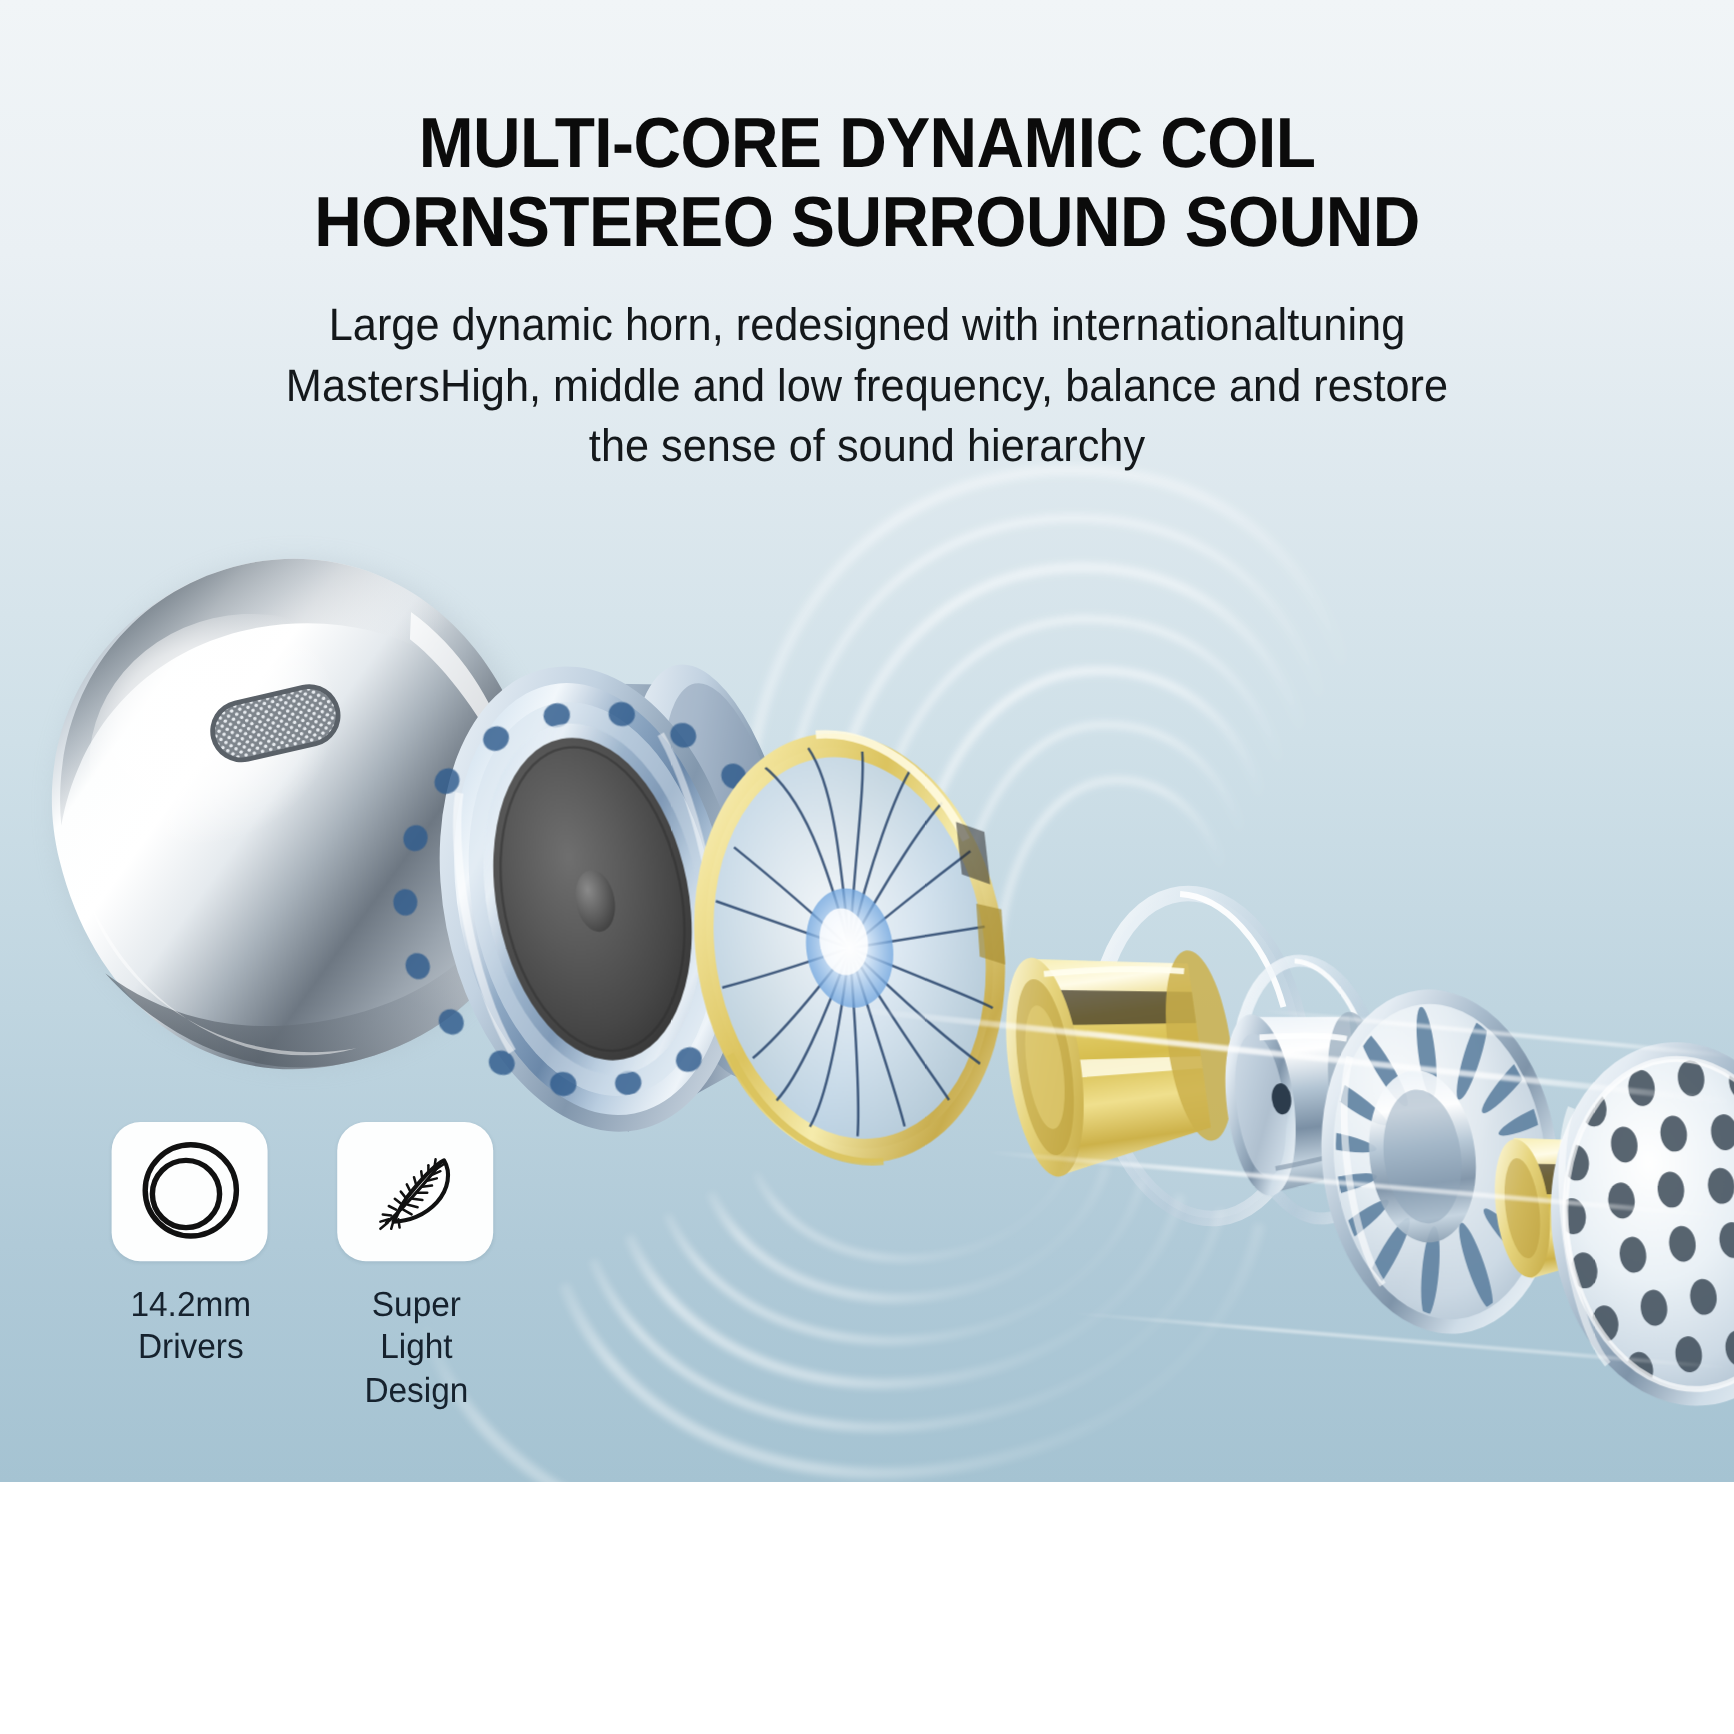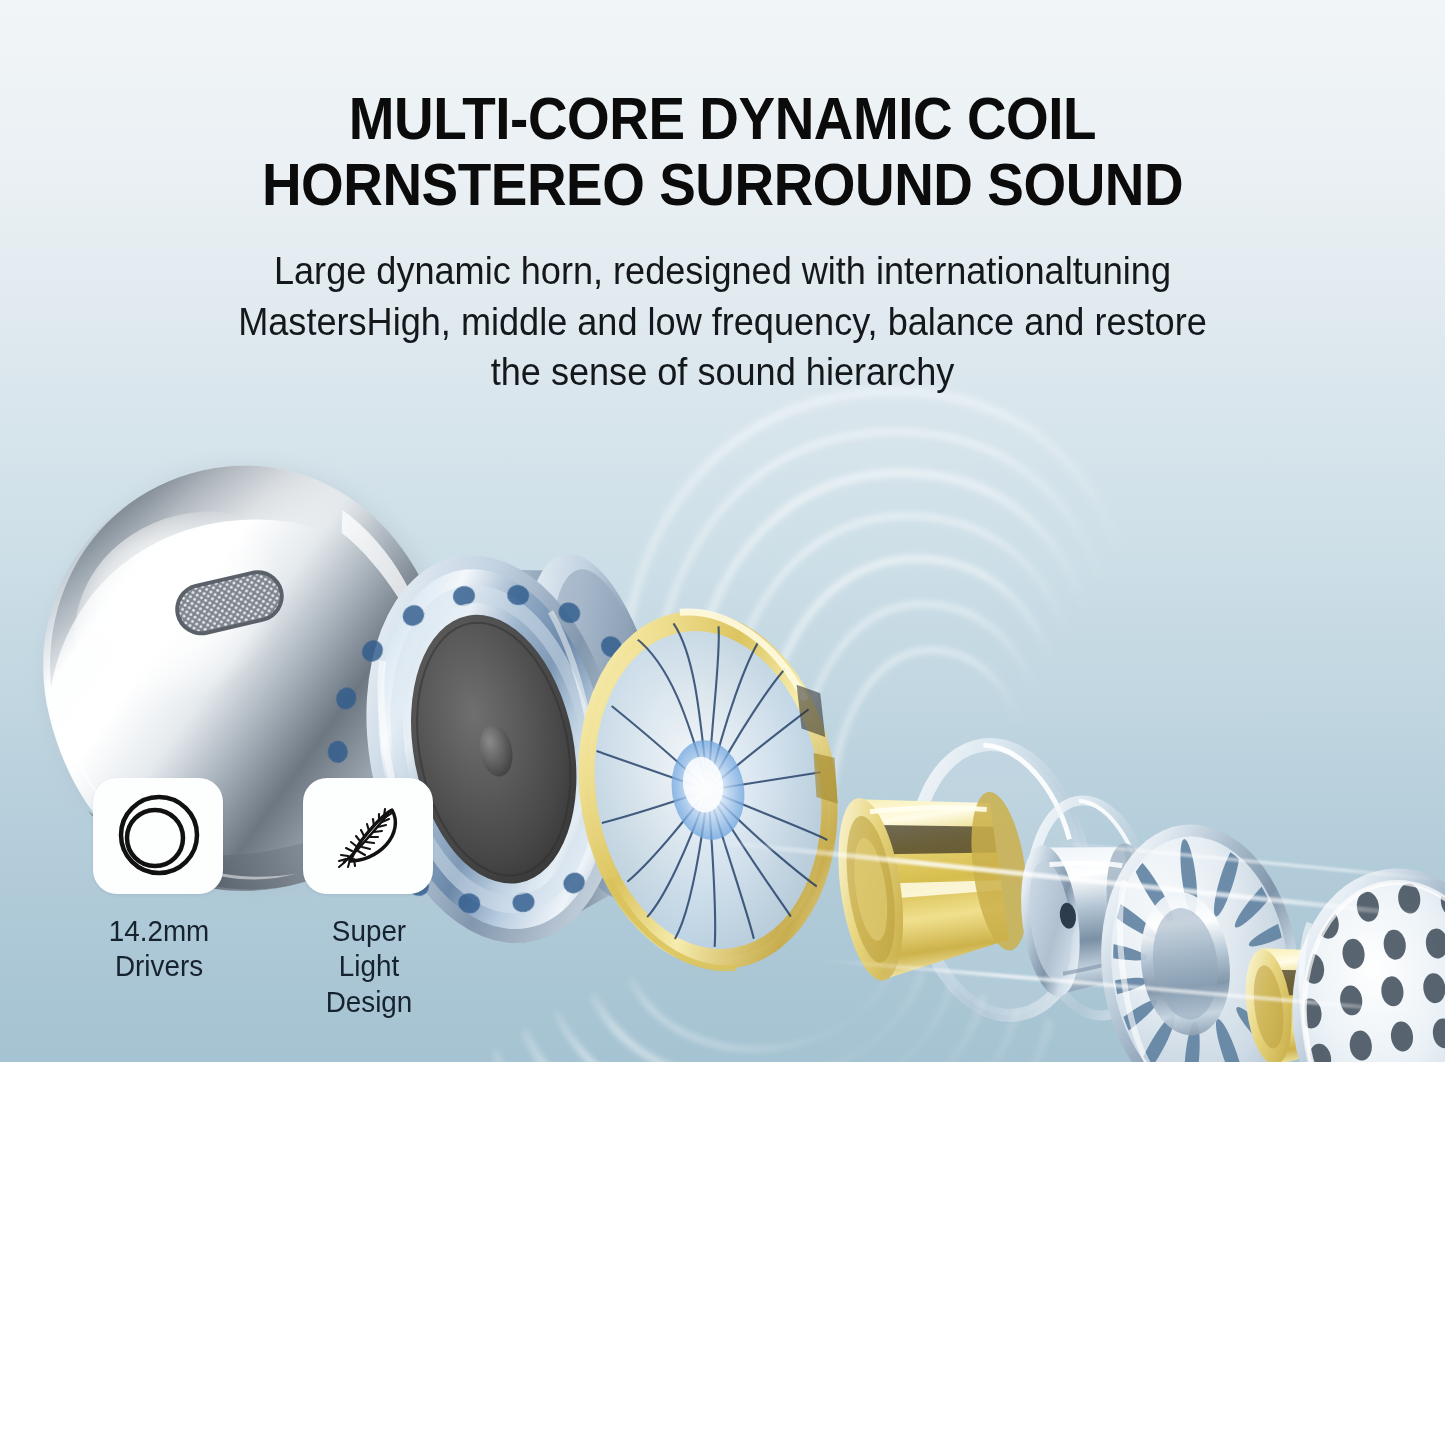--- a/index.html
+++ b/index.html
@@ -2,21 +2,21 @@
 <html><head>
 <meta charset="utf-8">
 <style>
   html,body{margin:0;padding:0;}
   body{
     width:1445px;height:1445px;overflow:hidden;
     font-family:"Liberation Sans","DejaVu Sans",sans-serif;
     background:#ffffff;
   }
   #poster{
-    position:relative;width:1445px;height:1062px;overflow:hidden;
+    position:relative;width:1445px;height:1235px;overflow:hidden;
     background:linear-gradient(180deg,#f1f5f7 0%,#eaf0f4 17%,#dde8ee 33%,#cfe0e8 50%,#bfd5e0 68%,#b0cad8 84%,#a5c3d2 100%);
   }
 
   
   .headline{
     position:absolute;left:0;right:0;top:46px;
     text-align:center;
     font-size:59px;line-height:1.12;
     font-weight:700;letter-spacing:-0.5px;
     color:#0b0b0b;
@@ -32,21 +32,21 @@
     transform:scaleX(0.95);
     transform-origin:center top;
     white-space:pre-line;
   }
 
   
   #stage{position:absolute;left:0;top:0;width:1445px;height:1445px;}
   #stage svg{position:absolute;left:0;top:0;width:1445px;height:1445px;}
 
   
-  .badges{position:absolute;left:93px;bottom:42px;display:flex;gap:78px;}
+  .badges{position:absolute;left:93px;bottom:58px;display:flex;gap:56px;}
   .badge{width:132px;}
   .badge-card{
     width:130px;height:116px;border-radius:24px;background:#fdfefe;
     display:flex;align-items:center;justify-content:center;
     box-shadow:0 1px 3px rgba(40,70,90,.10);
   }
   .badge-label{
     margin-top:20px;font-size:29px;line-height:1.22;
     color:#16222e;font-weight:400;text-align:center;
     transform:scaleX(0.96);transform-origin:center top;

